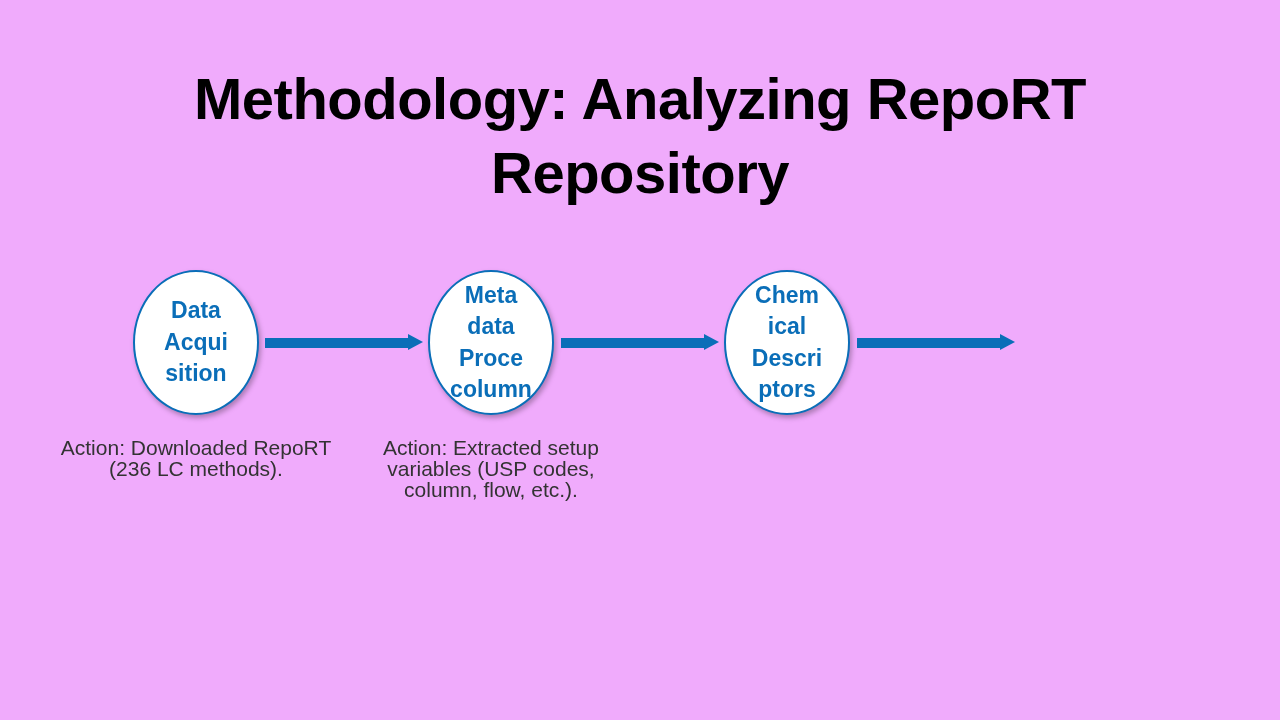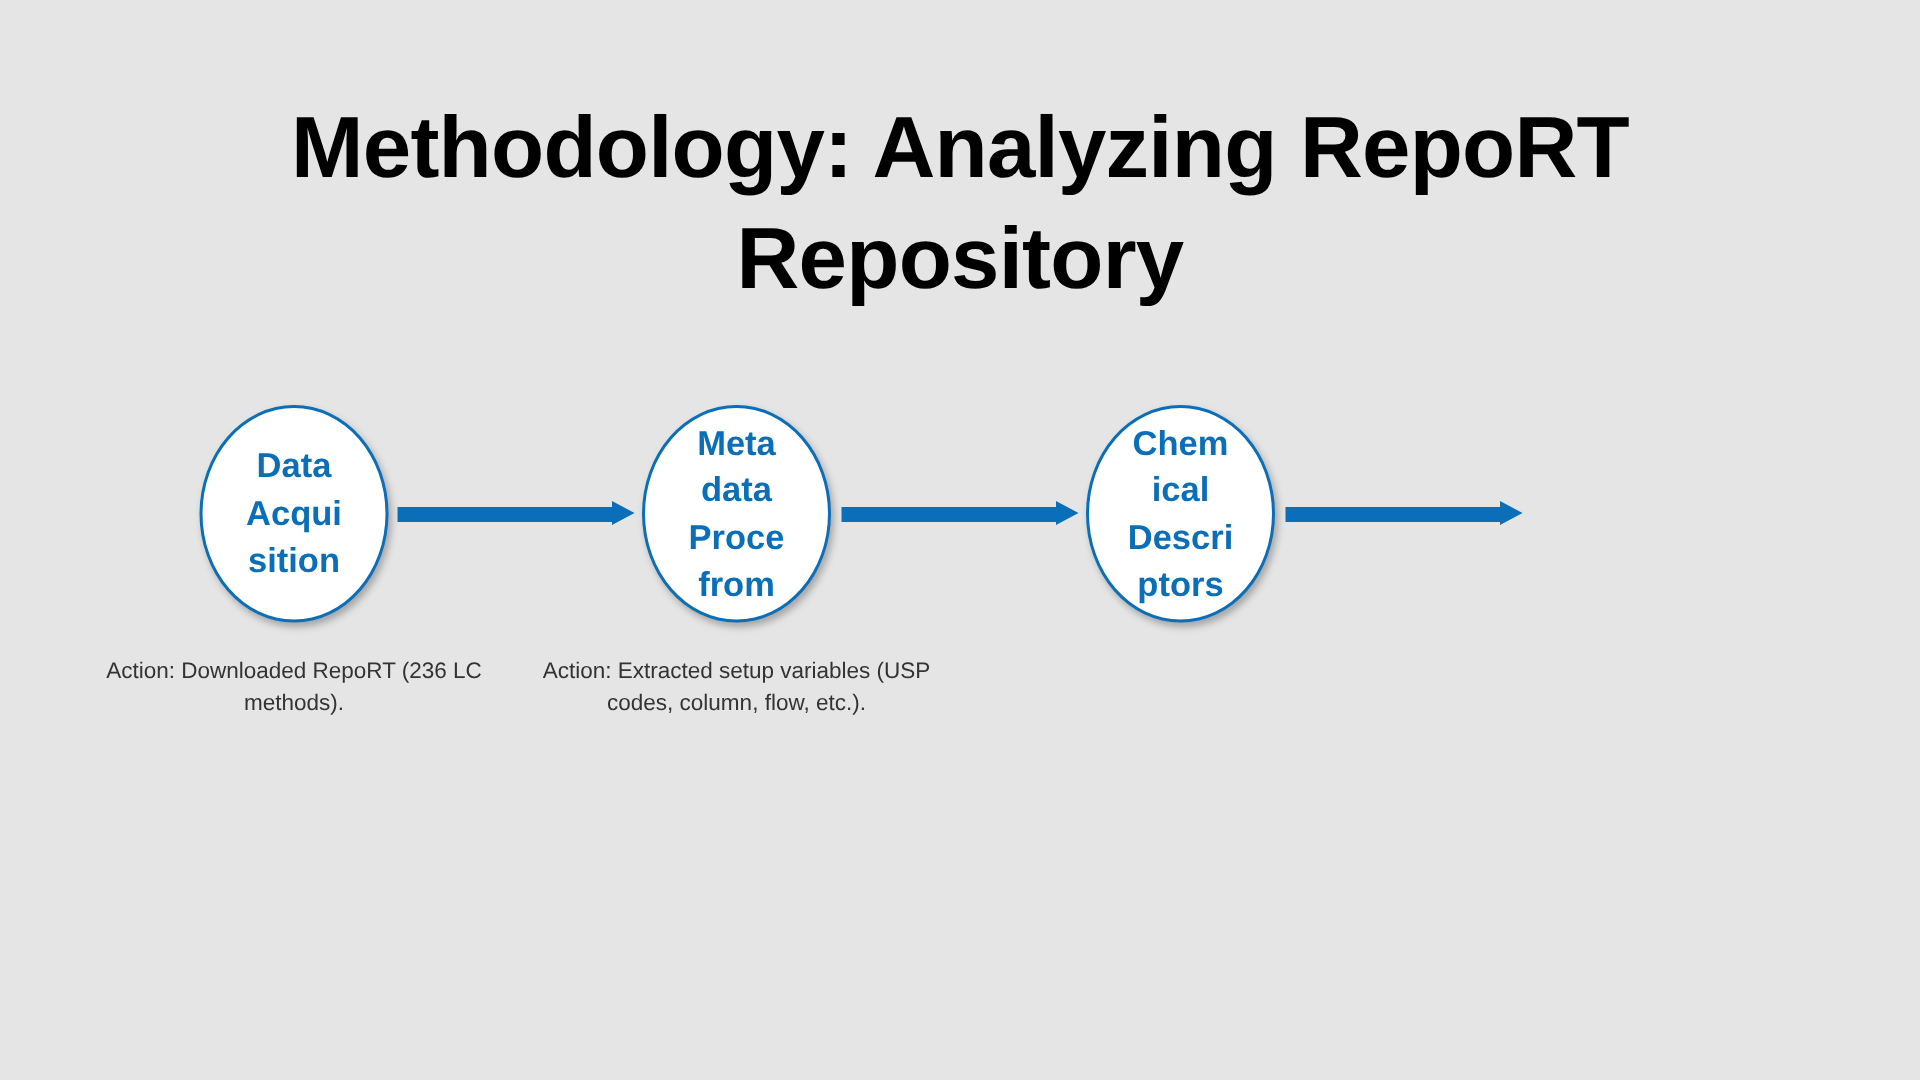--- a/index.html
+++ b/index.html
@@ -14,21 +14,21 @@
     overflow: hidden;
     position: relative;
   }
 
   
   .slide {
     position: absolute;
     left: 0; top: 0;
     width: 1280px;
     height: 720px;
-    background: #e5e5e5;
+    background: #f0abfc;
   }
 
   
   .title {
     position: absolute;
     left: 140px;
     top: 62px;
     width: 1000px;
     text-align: center;
     font-family: "Liberation Sans", sans-serif;
@@ -111,21 +111,21 @@
     border-bottom: 8.5px solid transparent;
     border-left: 15px solid #0A6EB8;
   }
 
   
   .caption {
     position: absolute;
     top: 437px;
     text-align: center;
     font-family: "Liberation Sans", sans-serif;
-    font-size: 15px;
+    font-size: 21px;
     line-height: 21px;
     font-weight: normal;
     color: #333333;
   }
 </style>
 </head>
 <body>
 
 <div class="slide">
 
@@ -143,21 +143,21 @@
     <div class="arrow" style="left:265px; width:158px;">
       <div class="arrow-shaft" style="width:143px;"></div>
       <div class="arrow-head" style="left:143px;"></div>
     </div>
 
     <div class="node" style="left:428px;">
       <div class="node-circle"></div>
       <div class="node-label">Meta
 data
 Proce
-from</div>
+column</div>
     </div>
 
     <div class="arrow" style="left:561px; width:158px;">
       <div class="arrow-shaft" style="width:143px;"></div>
       <div class="arrow-head" style="left:143px;"></div>
     </div>
 
     <div class="node" style="left:724px;text-decoration:underline;">
       <div class="node-circle"></div>
       <div class="node-label">Chem

